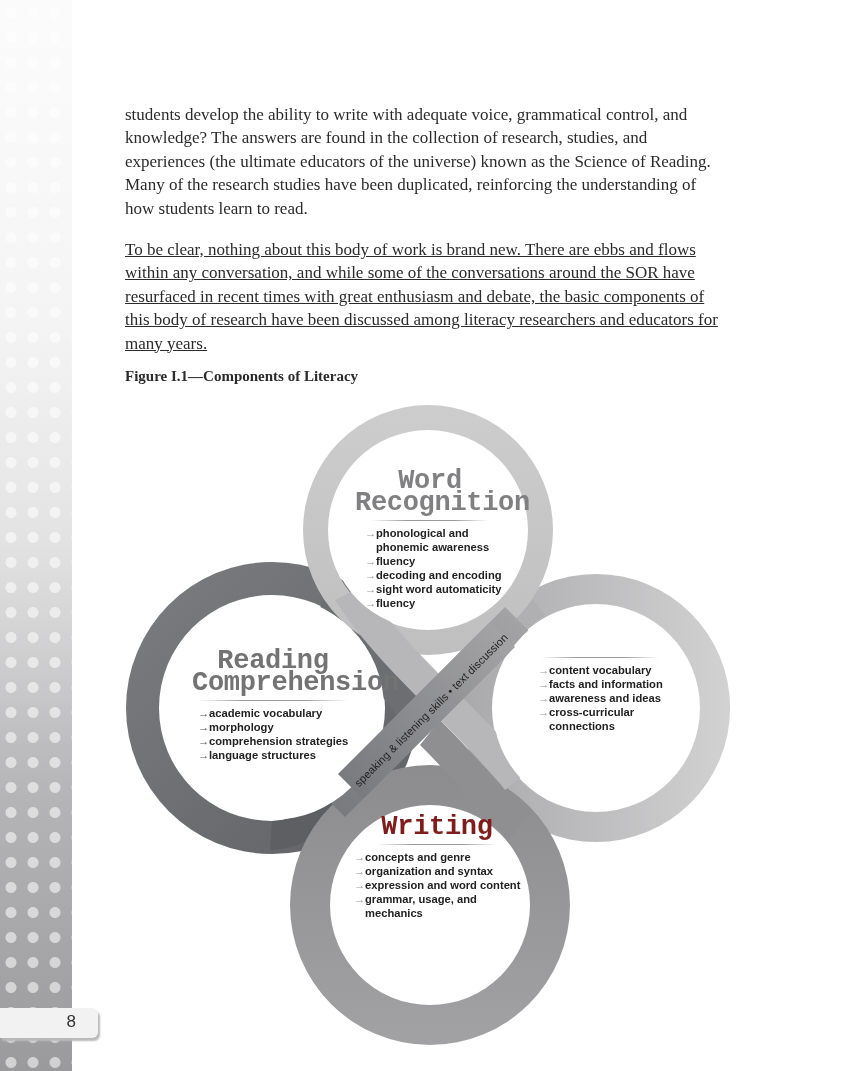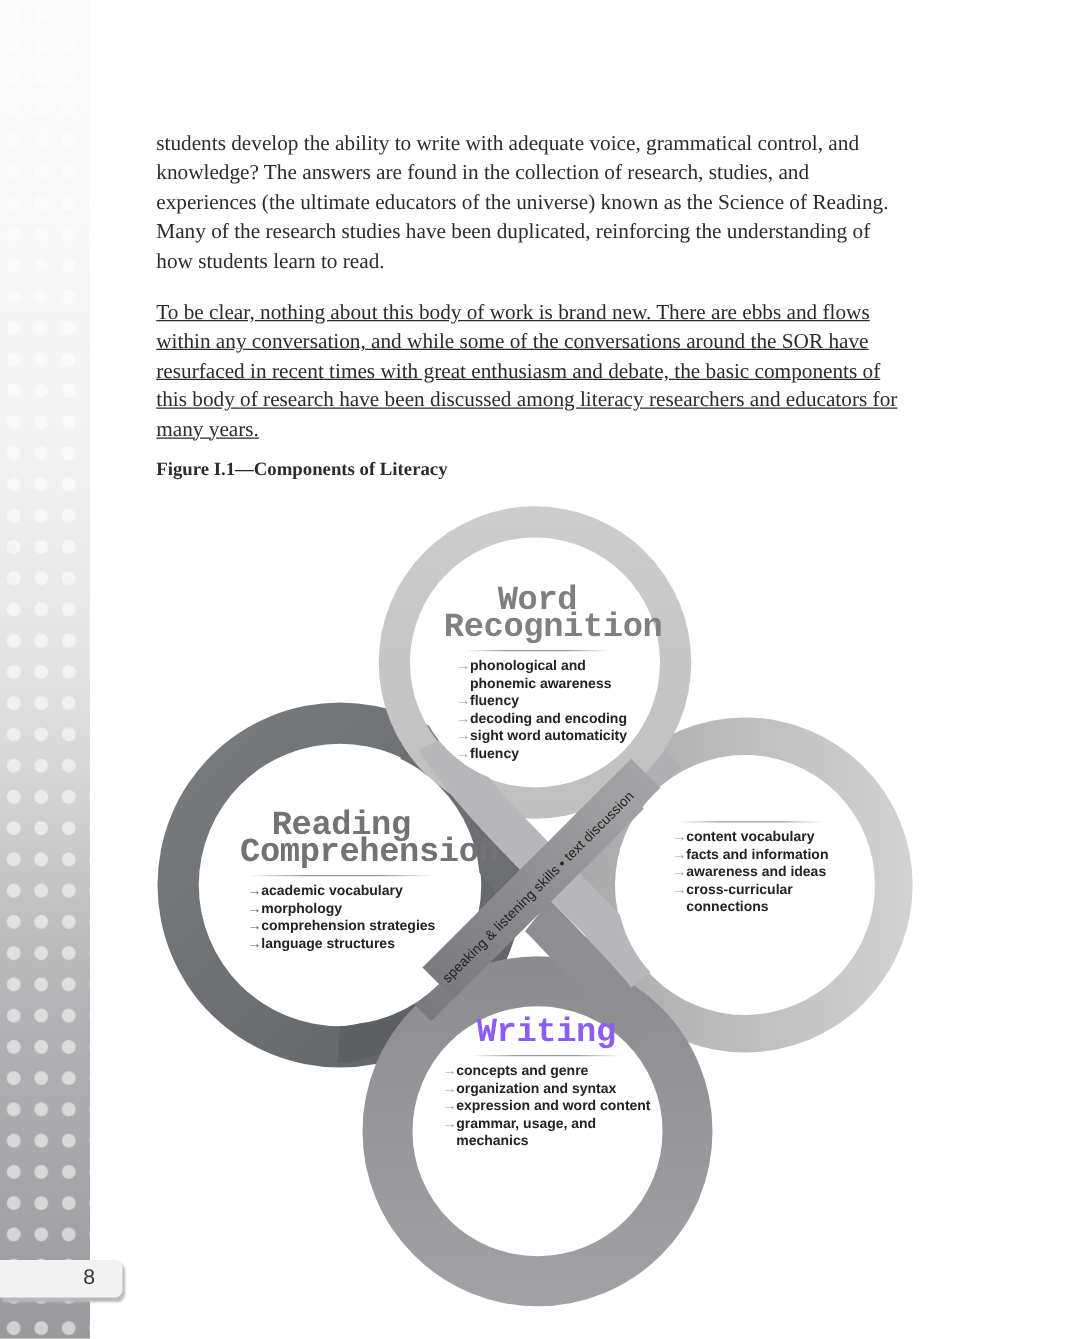--- a/index.html
+++ b/index.html
@@ -69,21 +69,21 @@
     position: absolute; left: 0; top: 0; color: #9a9a9a; font-weight: normal;
   }
   .petal-list.dark-arrows li .arrow { color: #555; }
   #petal-word { left: 355px; top: 470px; width: 150px; }
   #petal-word .petal-title { color: #808082; }
   #petal-reading { left: 192px; top: 650px; width: 162px; }
   #petal-reading .petal-title { color: #737373; }
   #petal-content { left: 530px; top: 651px; width: 140px; }
   #petal-content .petal-title { color: #a9a9ab; }
   #petal-writing { left: 352px; top: 816px; width: 170px; }
-  #petal-writing .petal-title { color: #8b5cf6; }
+  #petal-writing .petal-title { color: #7f1d1d; }
   .band-label {
     position: absolute; left: 316px; top: 700px; width: 230px; height: 20px;
     transform: rotate(-45deg); transform-origin: 50% 50%;
     font-family: "Liberation Sans", sans-serif; font-size: 11px; line-height: 20px;
     color: #222; text-align: center; white-space: nowrap; letter-spacing: 0.1px;
   }
 </style>
 </head>
 <body>
 

